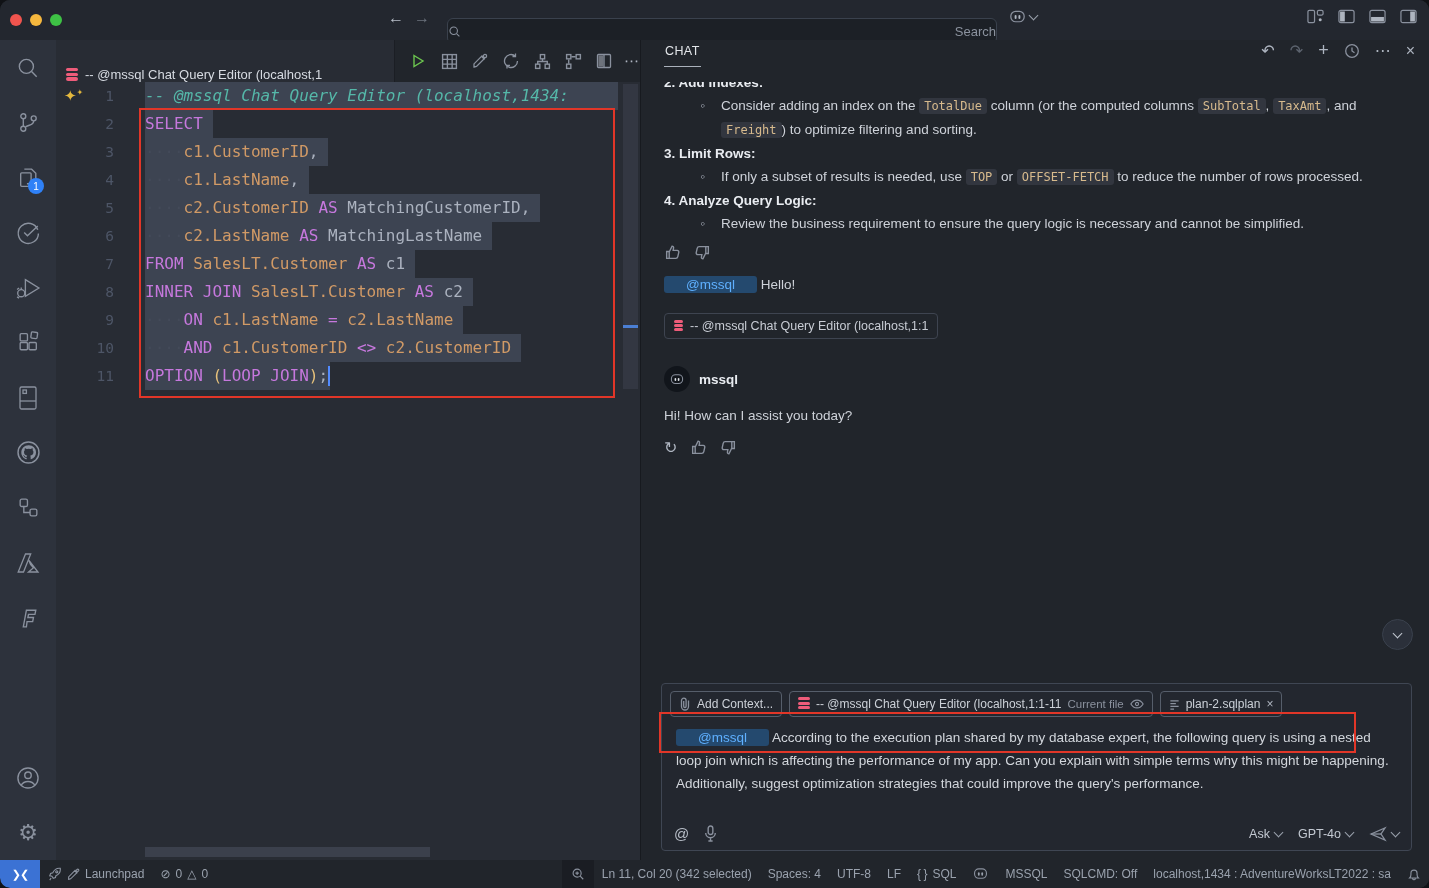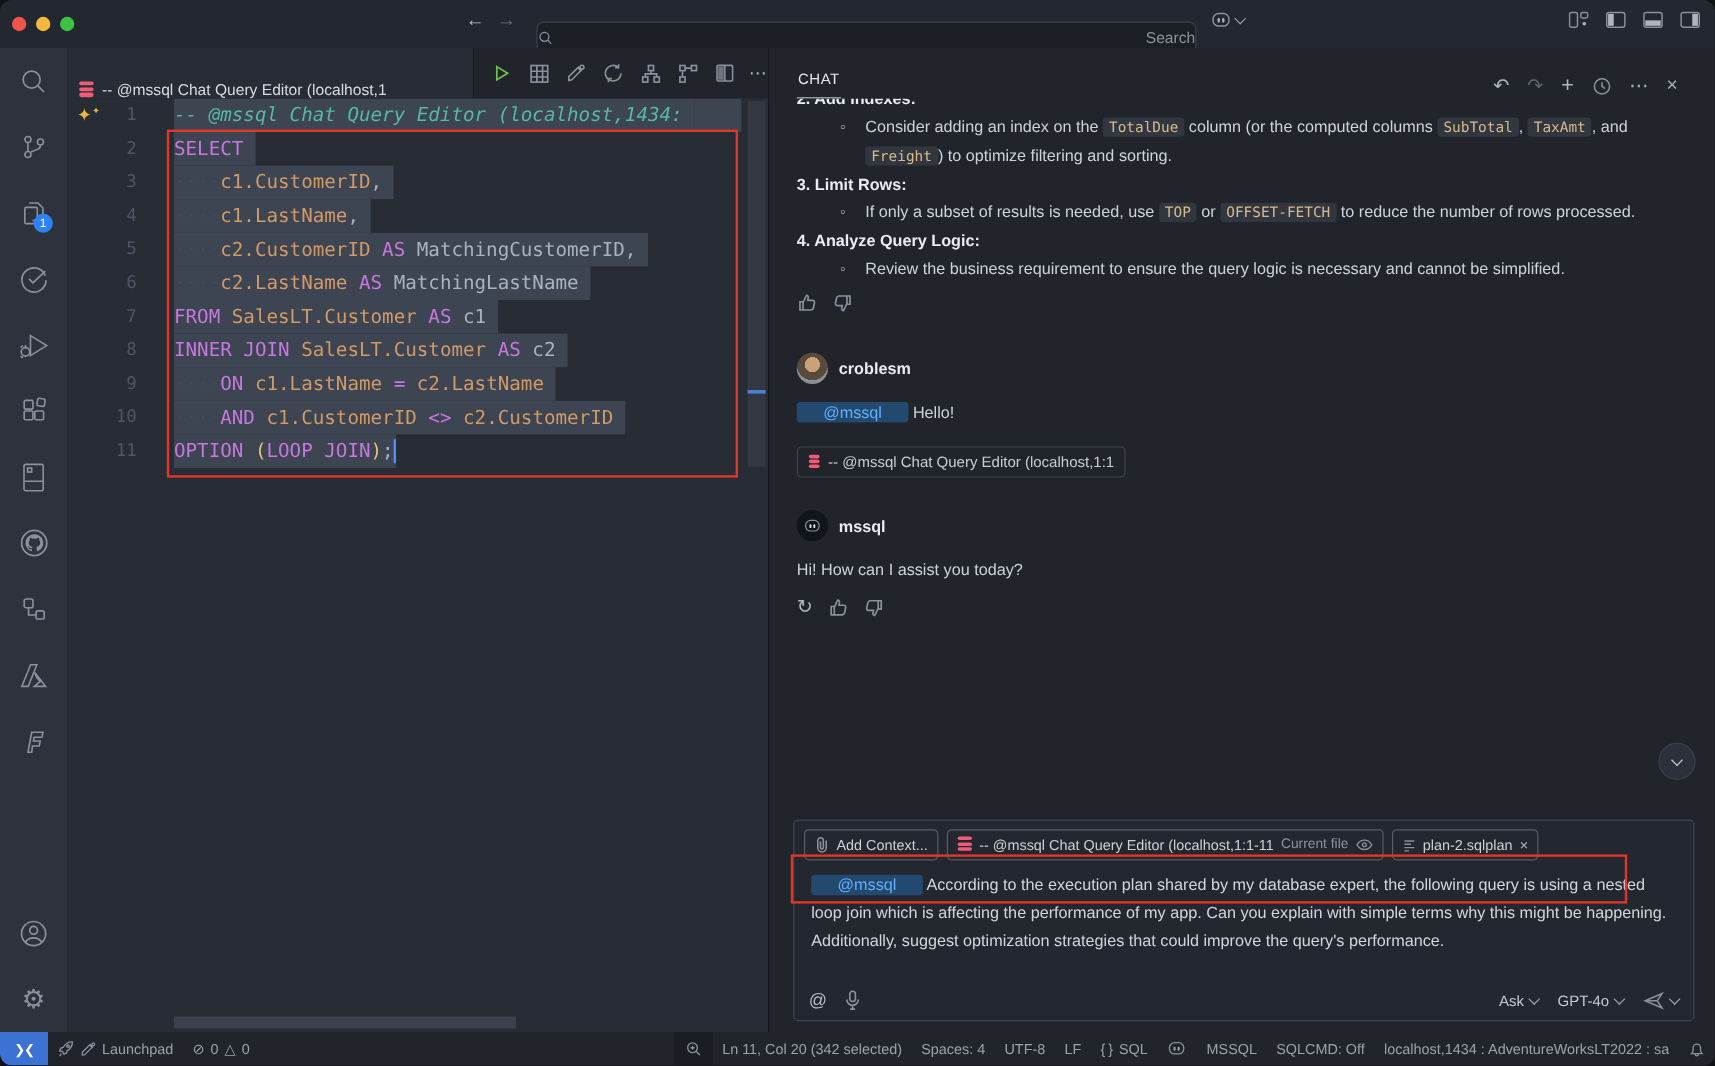--- a/index.html
+++ b/index.html
@@ -48,21 +48,21 @@
   .tk-pr{color:#e5c07b}
   .tk-ws{color:#434a59}
   .cursor{width:2px;height:20px;background:#528bff;align-self:center}
   .red-box{position:absolute;border:2px solid #e13628;pointer-events:none;z-index:6}
   .vsb{position:absolute;right:2px;top:44px;width:15px;height:305px;background:rgba(110,120,140,.16)}
   .vsb .mark{position:absolute;left:0;right:0;top:241px;height:3px;background:#4b7fd4}
   .hsb{position:absolute;left:89px;bottom:3px;width:285px;height:10px;background:rgba(110,120,140,.28)}
 
   
   .chat{position:absolute;left:640px;top:40px;right:0;bottom:28px;background:#21252b;border-left:1px solid #171a1f}
-  .chat-header{position:absolute;left:0;top:0;right:17px;height:42px;background:#21252b;z-index:5;display:flex;align-items:flex-end}
+  .chat-header{position:absolute;left:0;top:0;right:0;height:42px;background:#21252b;z-index:5;display:flex;align-items:flex-start}
   .chat-title{margin-left:23px;color:#e3e6ea;font-size:12.5px;letter-spacing:.4px;padding:4px 1px 8px;border-bottom:1px solid #aab1bb}
   .chat-hdr-icons{margin-left:auto;margin-right:14px;display:flex;gap:15px;color:#aeb5c0;font-size:16px;align-items:center}
   .chat-hdr-icons .dim{color:#5c636e}
   .chat-body{position:absolute;left:0;top:42px;right:0;bottom:0;overflow:hidden}
   .chat-scroll{position:absolute;left:23px;right:18px;top:-11px;color:#ced2d9;font-size:13.5px;line-height:23px}
   .resp-title{font-weight:bold;color:#e9ecf1}
   .resp-bullet{display:flex;margin-left:36px}
   .resp-bullet .marker{width:21px;color:#aeb5c0;flex:none}
   .btext{max-width:700px}
   code.chip, .btext code{font-family:"DejaVu Sans Mono",monospace;font-size:12px;background:#32363f;color:#d7ba8d;padding:1px 5px;border-radius:3px}
@@ -334,24 +334,20 @@
 
         <div class="fb-row">
           <svg width="17" height="17" viewBox="0 0 16 16">
               <path class="ic" stroke="#aeb5c0" d="M2.5 7h2.4v6.5H2.5zM4.9 7.6L7.6 2c.9 0 1.6.8 1.4 1.7L8.6 6h3.9c.9 0 1.6.9 1.4 1.8l-.9 4.1c-.2.9-1 1.6-1.9 1.6H4.9z"></path>
             </svg>
           <svg width="17" height="17" viewBox="0 0 16 16" style="transform:rotate(180deg)">
               <path class="ic" stroke="#aeb5c0" d="M2.5 7h2.4v6.5H2.5zM4.9 7.6L7.6 2c.9 0 1.6.8 1.4 1.7L8.6 6h3.9c.9 0 1.6.9 1.4 1.8l-.9 4.1c-.2.9-1 1.6-1.9 1.6H4.9z"></path>
             </svg>
         </div>
 
-        <div class="msg-head">
-          <span class="avatar-photo"></span>
-          <span class="msg-name">croblesm</span>
-        </div>
         <div class="msg-line">
           <span class="mention">@mssql</span>
           <span>Hello!</span>
         </div>
         <div class="attach-pill">
           <span class="dbicon">
               <span></span>
               <span></span>
               <span></span>
             </span>

